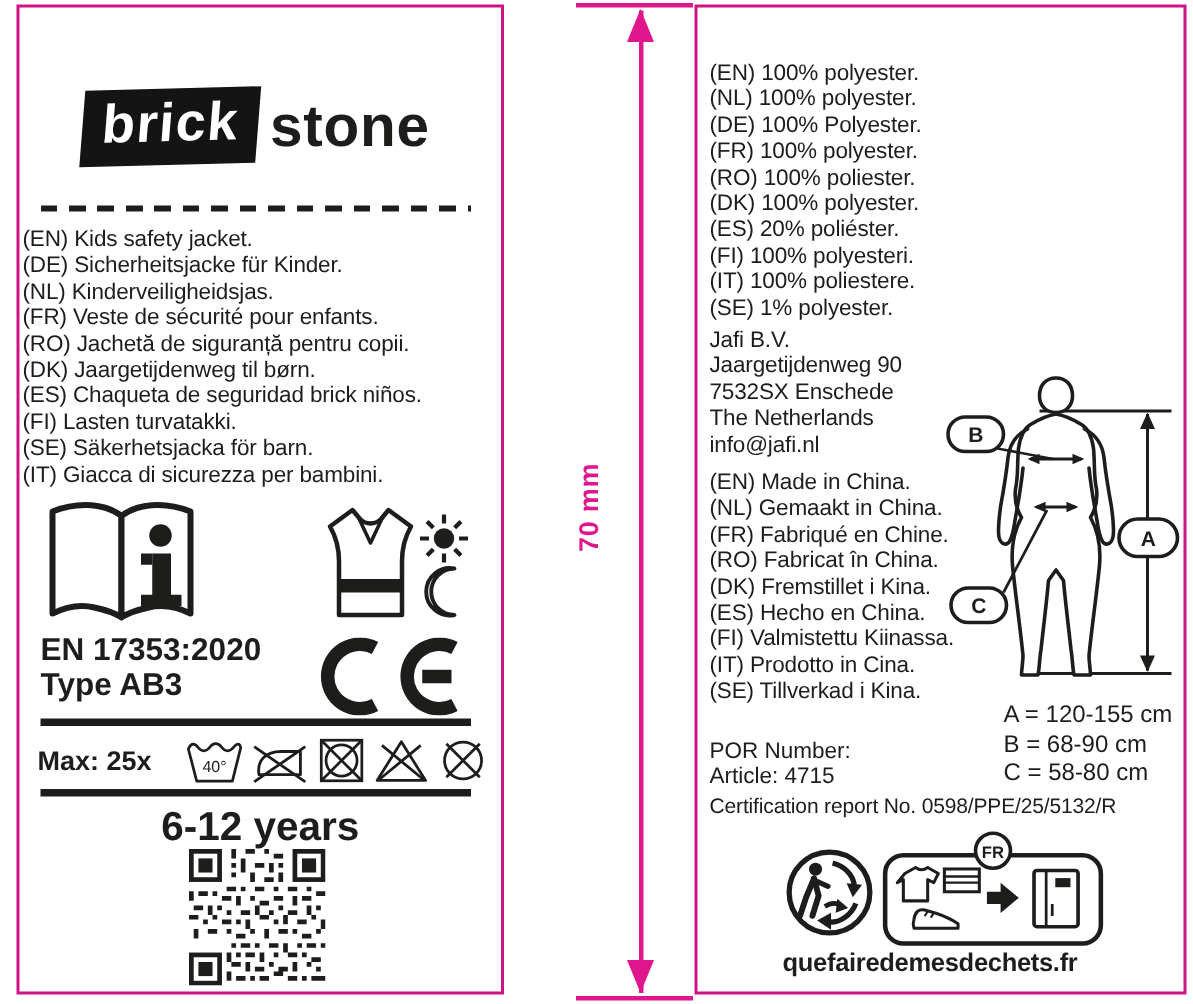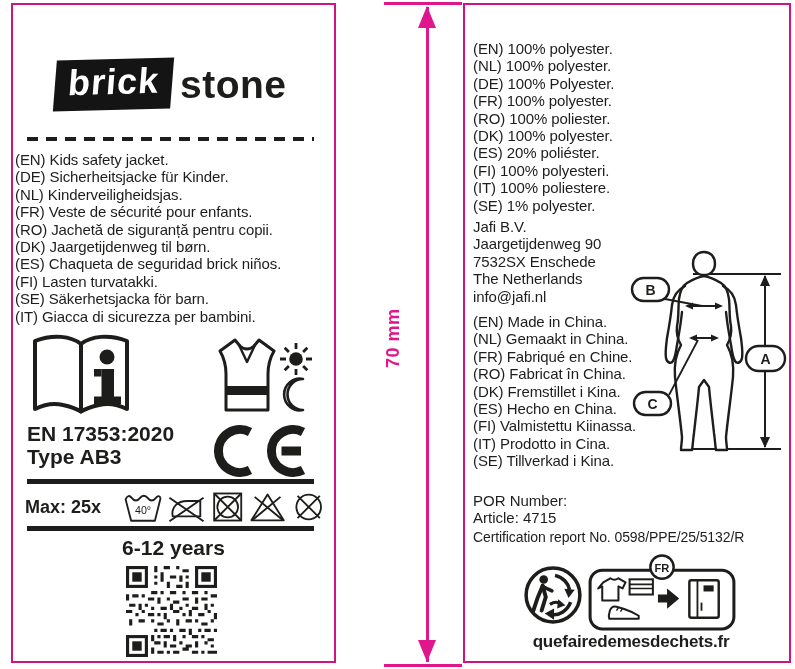--- a/index.html
+++ b/index.html
@@ -27,21 +27,21 @@
   .ic-vest{left:200px;top:331px;}
   .ic-sun{left:266px;top:337px;}
   .ic-moon{left:269px;top:371px;}
   .standard{left:14px;top:417px;font-weight:bold;font-size:21px;line-height:23px;white-space:nowrap;}
   .ic-ce{left:196px;top:420px;}
   .rule{position:absolute;left:14px;width:287px;height:5px;background:var(--ink);}
   .rule1{top:474px;}
   .rule2{top:521px;}
   .care-row{left:12px;top:483px;width:300px;height:38px;display:flex;align-items:center;gap:5px;}
   .care-label{font-weight:bold;font-size:18px;margin-right:18px;white-space:nowrap;}
-  .age{left:0;top:531px;width:321px;text-align:center;font-weight:bold;font-size:21px;}
+  .age{left:0;top:531px;width:321px;text-align:center;font-weight:bold;font-size:27px;}
   .qr{left:113px;top:561px;}
 
   
   .cap{position:absolute;left:384px;width:78px;height:3px;background:var(--mag2);}
   .cap-top{top:2px;} .cap-bot{top:664px;}
   .dim-line{position:absolute;left:426px;top:7px;width:3px;height:655px;background:var(--mag2);}
   .arr{position:absolute;left:418px;width:0;height:0;border-left:9px solid transparent;border-right:9px solid transparent;}
   .arr-up{top:6px;border-bottom:22px solid var(--mag2);}
   .arr-dn{top:640px;border-top:22px solid var(--mag2);}
   .dim-label{position:absolute;left:380px;top:295px;width:26px;height:86px;
@@ -53,21 +53,21 @@
   .panel-right{left:463px;top:3px;width:328px;height:660px;}
   .materials{left:8px;top:35px;}
   .address{left:8px;top:213px;}
   .madein{left:8px;top:308px;}
   .por{left:8px;top:487px;font-size:15px;line-height:17.4px;white-space:nowrap;}
   .figure{left:164px;top:244px;}
   .meas{left:204px;top:462px;font-size:16px;line-height:19.5px;white-space:nowrap;}
   .cert{left:8px;top:524px;font-size:14px;letter-spacing:-0.1px;white-space:nowrap;}
   .triman{left:58px;top:560px;}
   .sortbox{left:122px;top:549px;}
-  .site{left:34px;top:627px;width:264px;text-align:center;font-weight:bold;font-size:17px;letter-spacing:-0.2px;}
+  .site{left:23px;top:627px;width:264px;text-align:center;font-weight:bold;font-size:17px;letter-spacing:-0.2px;}
 
   .ln{display:block;}
   svg{display:block;}
   svg text{font-family:"Liberation Sans",sans-serif;}
 </style>
 </head>
 <body>
 
 <div class="page">
 
@@ -259,20 +259,25 @@
       <g>
         <rect x="5" y="143" width="37" height="23" rx="11.5" fill="#fff" stroke="#1d1d1b" stroke-width="2.4"></rect>
         <text x="23.5" y="159.5" text-anchor="middle" font-size="14" font-weight="bold" fill="#1d1d1b">C</text>
       </g>
       <g>
         <rect x="117" y="97" width="39" height="25" rx="12.5" fill="#fff" stroke="#1d1d1b" stroke-width="2.4"></rect>
         <text x="136.5" y="115" text-anchor="middle" font-size="14" font-weight="bold" fill="#1d1d1b">A</text>
       </g>
     </svg>
 
+    <div class="abs meas">
+      <span class="ln">A = 120-155 cm</span>
+      <span class="ln">B = 68-90 cm</span>
+      <span class="ln">C = 58-80 cm</span>
+    </div>
 
     <div class="abs cert">Certification report No. 0598/PPE/25/5132/R</div>
 
     <svg class="abs triman" width="60" height="60" viewBox="0 0 58 58">
       <circle cx="29" cy="29" r="26" fill="none" stroke="#1d1d1b" stroke-width="3.4"></circle>
       <circle cx="20" cy="14" r="4.2" fill="#1d1d1b"></circle>
       <path d="M19,20 L14,32 L10,44" fill="none" stroke="#1d1d1b" stroke-width="3.8" stroke-linecap="round"></path>
       <path d="M19,20 L22,31 L18,44" fill="none" stroke="#1d1d1b" stroke-width="3.8" stroke-linecap="round"></path>
       <path d="M19,21 L28,25" fill="none" stroke="#1d1d1b" stroke-width="3.4" stroke-linecap="round"></path>
       <path d="M31,10 C39,12 44,18 45,24" fill="none" stroke="#1d1d1b" stroke-width="3.4"></path>

